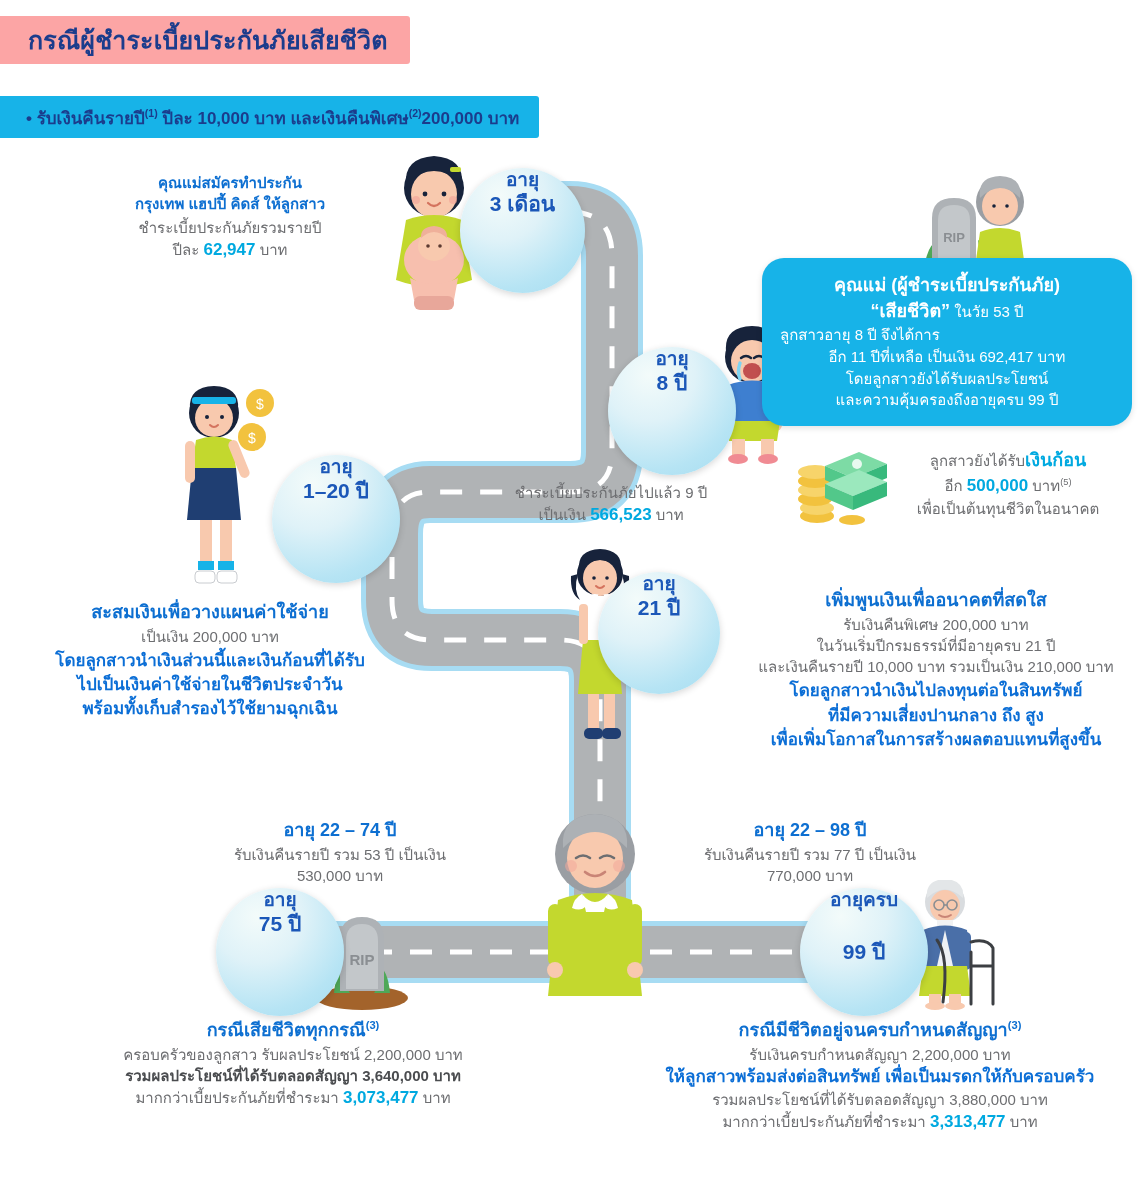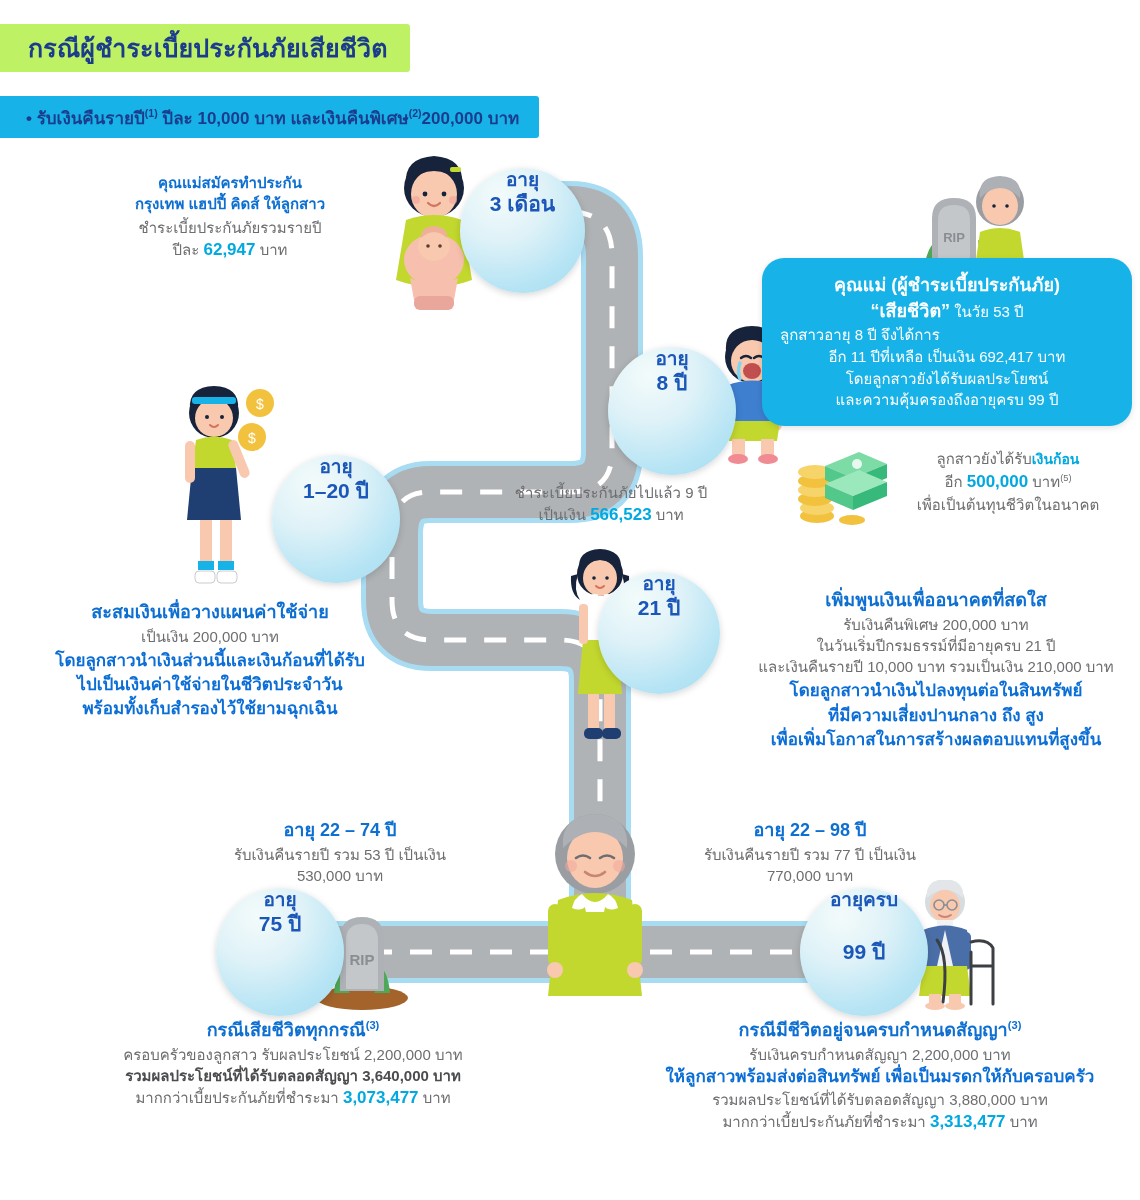--- a/index.html
+++ b/index.html
@@ -7,22 +7,22 @@
   html,body { background:#ffffff; }
   body {
     width:1140px; height:1200px; position:relative; overflow:hidden;
     font-family:"Liberation Sans","DejaVu Sans",sans-serif;
     color:#58595b;
   }
   #stage { position:absolute; inset:0; }
 
   
   .title-bar{
-    position:absolute; left:0; top:24px; height:48px;
-    background:#bef264; display:flex; align-items:center;
+    position:absolute; left:0; top:16px; height:48px;
+    background:#fca5a5; display:flex; align-items:center;
     padding:0 22px 0 28px; border-radius:0 3px 3px 0;
   }
   .title-bar span{
     font-size:25px; font-weight:bold; color:#1b3c8c; letter-spacing:.2px; white-space:nowrap;
   }
   .subtitle-bar{
     position:absolute; left:0; top:96px; height:42px;
     background:#17b3e8; display:flex; align-items:center;
     padding:0 20px 0 26px; border-radius:0 3px 3px 0;
   }
@@ -43,21 +43,21 @@
     color:#1b57b8; font-weight:bold; line-height:1.22; text-align:center;
   }
   .bubble .l1{ font-size:19px; }
   .bubble .l2{ font-size:21px; }
 
   
   .tb{ position:absolute; text-align:center; line-height:1.42; }
   .hl { color:#0d6fd1; font-weight:bold; }           
   .hl2{ color:#0b6ed6; font-weight:bold; }
   .cy { color:#00a9e0; font-weight:bold; }           
-  .gy { color:#6d6e71; } .t15{ font-size:15px; } .t16{ font-size:14px;margin-top:10px; }
+  .gy { color:#6d6e71; } .t15{ font-size:15px; } .t16{ font-size:18px;margin-top:10px; }
   .t17{ font-size:17px; } .t18{ font-size:18px; } .t19{ font-size:15px; }
 
   
   .callout{
     position:absolute; background:#17b3e8; border-radius:22px;
     padding:14px 16px 15px; text-align:center; color:#ffffff; line-height:1.45;
     box-shadow:0 2px 6px rgba(0,0,0,.12);
   }
   .callout .big{ font-size:18px; font-weight:bold; }
   .callout .sm{ font-size:15px; }

